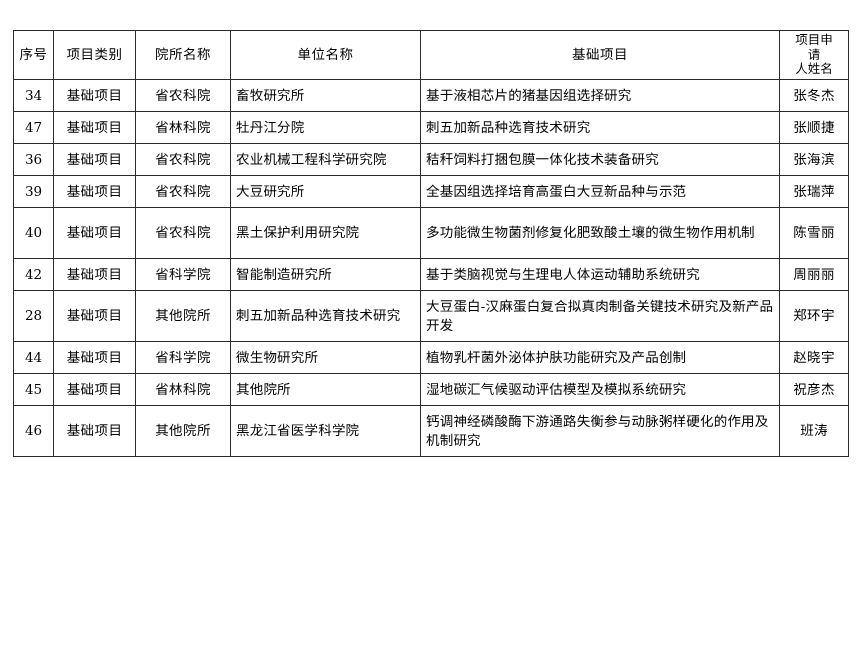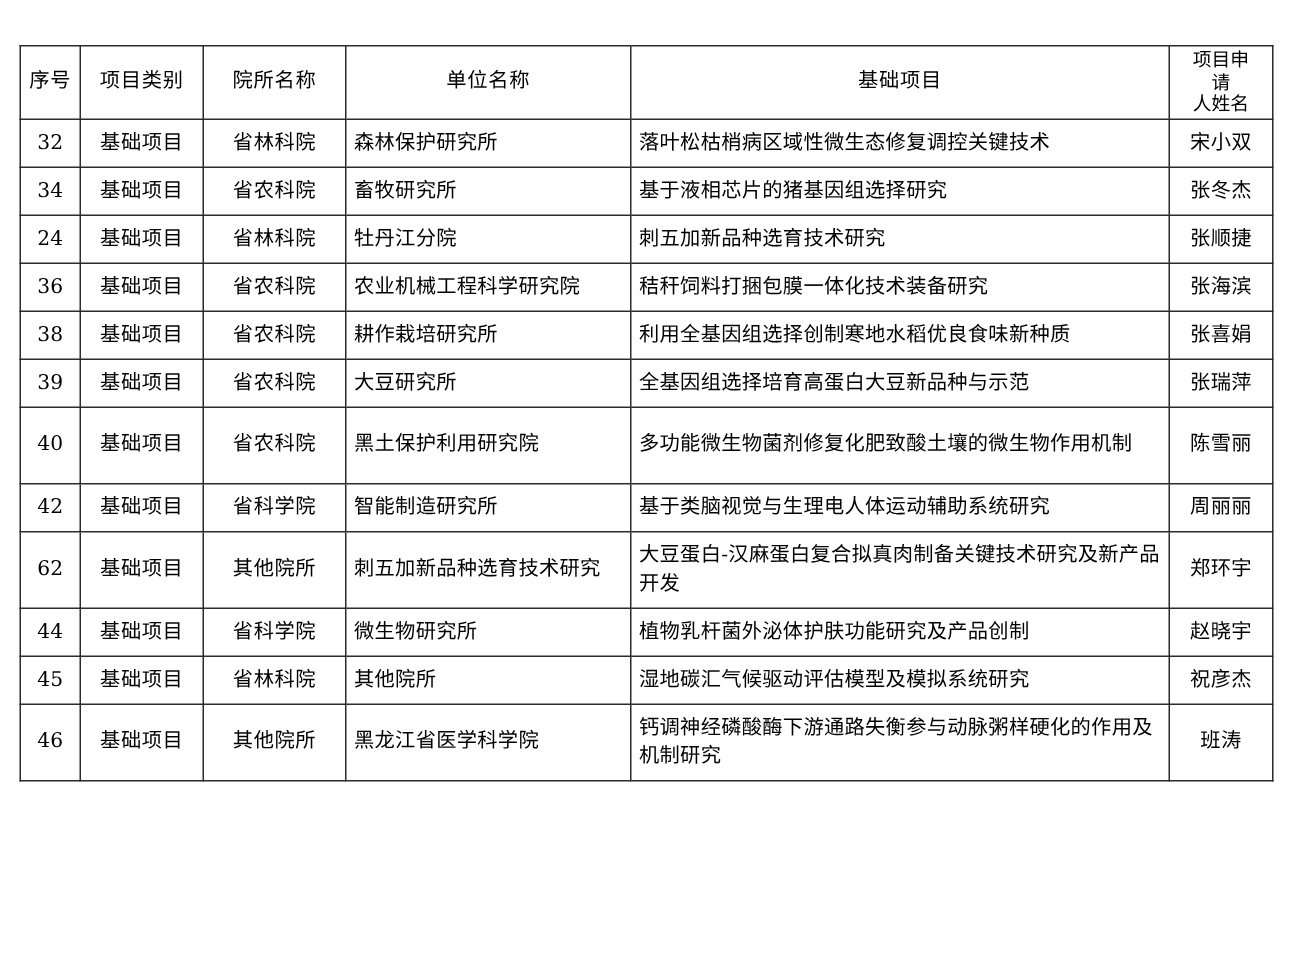--- a/index.html
+++ b/index.html
@@ -115,60 +115,44 @@
           <th>基础项目</th>
           <th class="h-name">
             <div>项目申</div>
             <div>请</div>
             <div>人姓名</div>
           </th>
         </tr>
       </thead>
       <tbody id="table-body">
           <tr>
-            <td class="seq">32</td>
-            <td class="cat">基础项目</td>
-            <td class="inst">省林科院</td>
-            <td class="unit">森林保护研究所</td>
-            <td class="proj">落叶松枯梢病区域性微生态修复调控关键技术</td>
-            <td class="name">宋小双</td>
-          </tr>
-          <tr>
             <td class="seq">34</td>
             <td class="cat">基础项目</td>
             <td class="inst">省农科院</td>
             <td class="unit">畜牧研究所</td>
             <td class="proj">基于液相芯片的猪基因组选择研究</td>
             <td class="name">张冬杰</td>
           </tr>
           <tr>
-            <td class="seq">24</td>
+            <td class="seq">47</td>
             <td class="cat">基础项目</td>
             <td class="inst">省林科院</td>
             <td class="unit">牡丹江分院</td>
             <td class="proj">刺五加新品种选育技术研究</td>
             <td class="name">张顺捷</td>
           </tr>
           <tr>
             <td class="seq">36</td>
             <td class="cat">基础项目</td>
             <td class="inst">省农科院</td>
             <td class="unit">农业机械工程科学研究院</td>
             <td class="proj">秸秆饲料打捆包膜一体化技术装备研究</td>
             <td class="name">张海滨</td>
           </tr>
           <tr>
-            <td class="seq">38</td>
-            <td class="cat">基础项目</td>
-            <td class="inst">省农科院</td>
-            <td class="unit">耕作栽培研究所</td>
-            <td class="proj">利用全基因组选择创制寒地水稻优良食味新种质</td>
-            <td class="name">张喜娟</td>
-          </tr>
-          <tr>
             <td class="seq">39</td>
             <td class="cat">基础项目</td>
             <td class="inst">省农科院</td>
             <td class="unit">大豆研究所</td>
             <td class="proj">全基因组选择培育高蛋白大豆新品种与示范</td>
             <td class="name">张瑞萍</td>
           </tr>
           <tr class="two-line">
             <td class="seq">40</td>
             <td class="cat">基础项目</td>
@@ -179,21 +163,21 @@
           </tr>
           <tr>
             <td class="seq">42</td>
             <td class="cat">基础项目</td>
             <td class="inst">省科学院</td>
             <td class="unit">智能制造研究所</td>
             <td class="proj">基于类脑视觉与生理电人体运动辅助系统研究</td>
             <td class="name">周丽丽</td>
           </tr>
           <tr class="two-line">
-            <td class="seq">62</td>
+            <td class="seq">28</td>
             <td class="cat">基础项目</td>
             <td class="inst">其他院所</td>
             <td class="unit">刺五加新品种选育技术研究</td>
             <td class="proj">大豆蛋白-汉麻蛋白复合拟真肉制备关键技术研究及新产品开发</td>
             <td class="name">郑环宇</td>
           </tr>
           <tr>
             <td class="seq">44</td>
             <td class="cat">基础项目</td>
             <td class="inst">省科学院</td>

